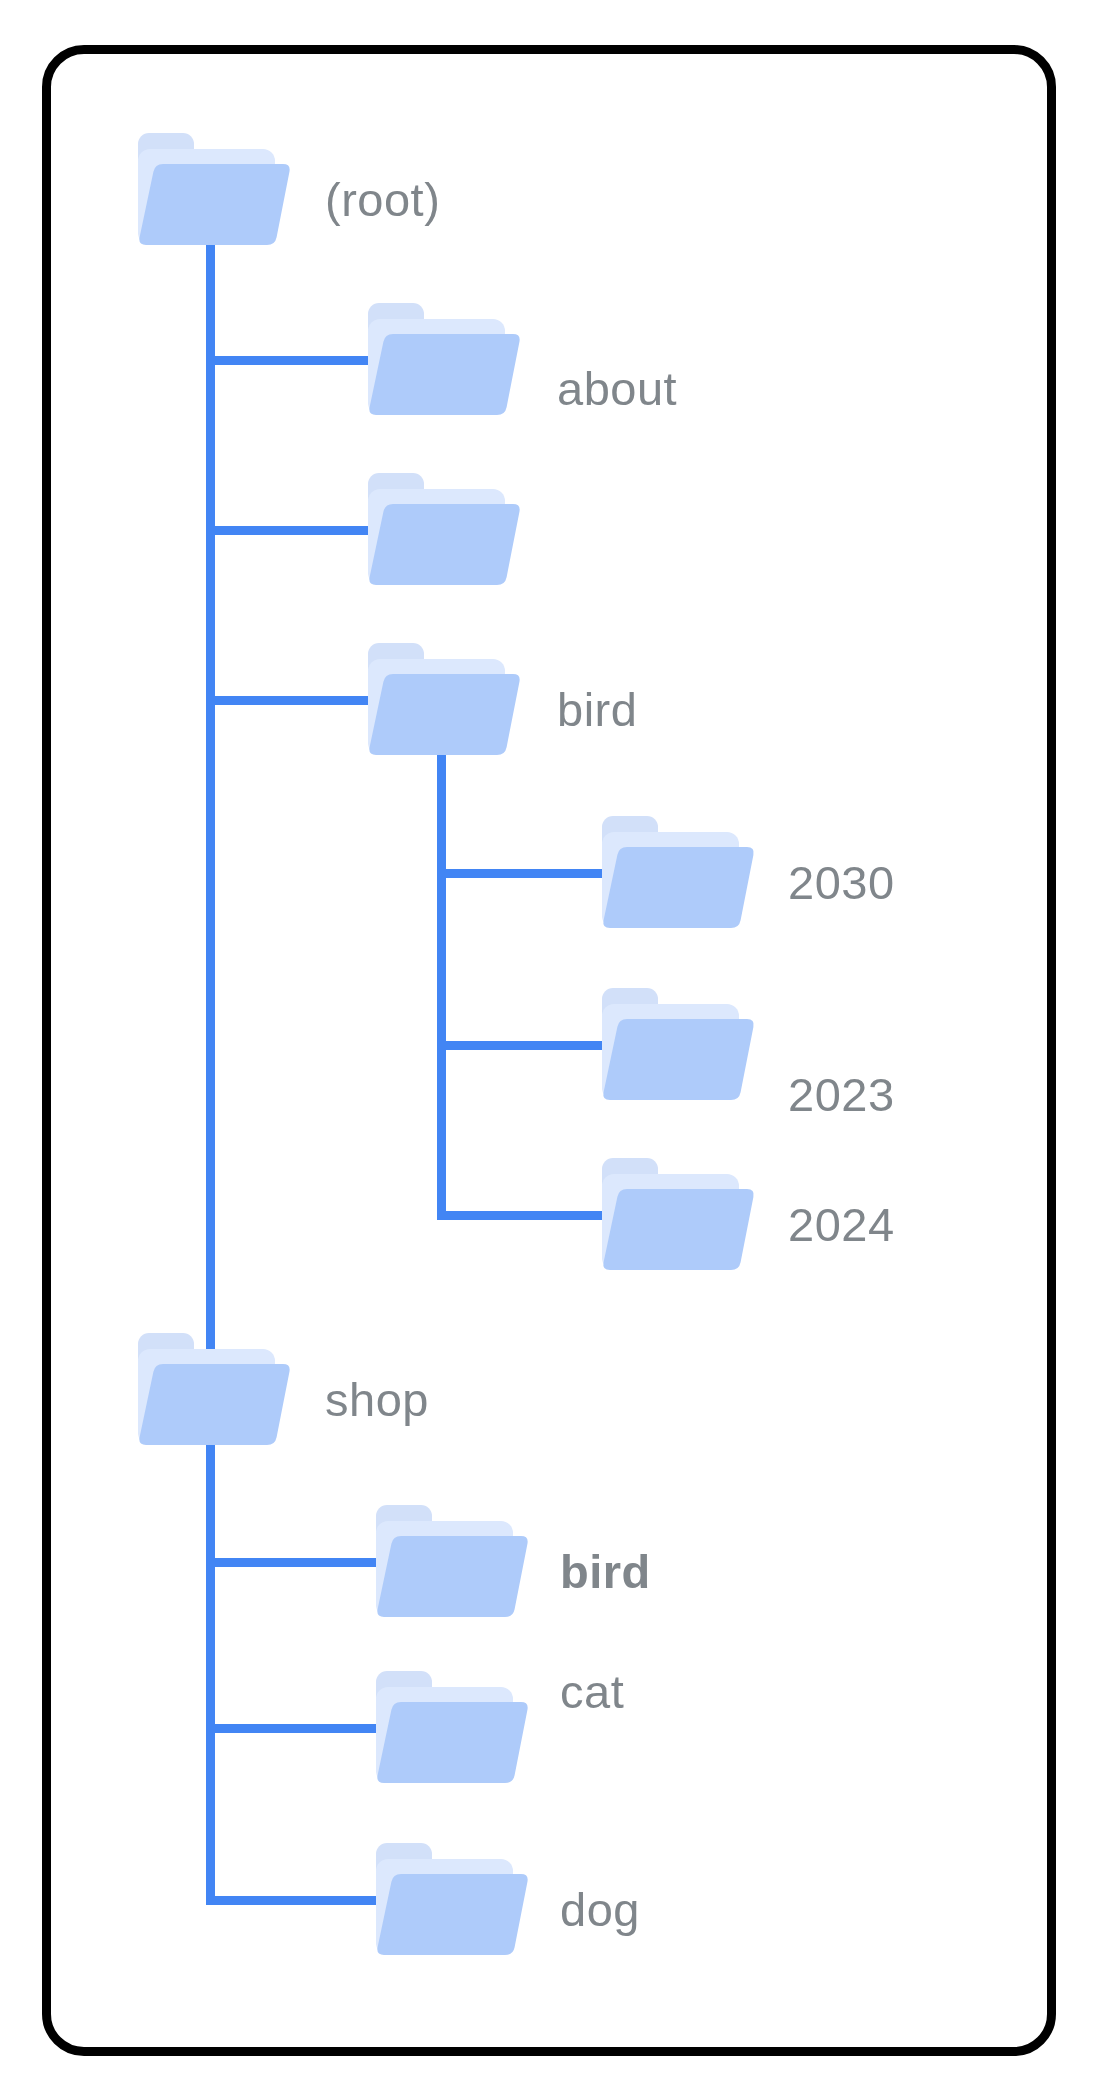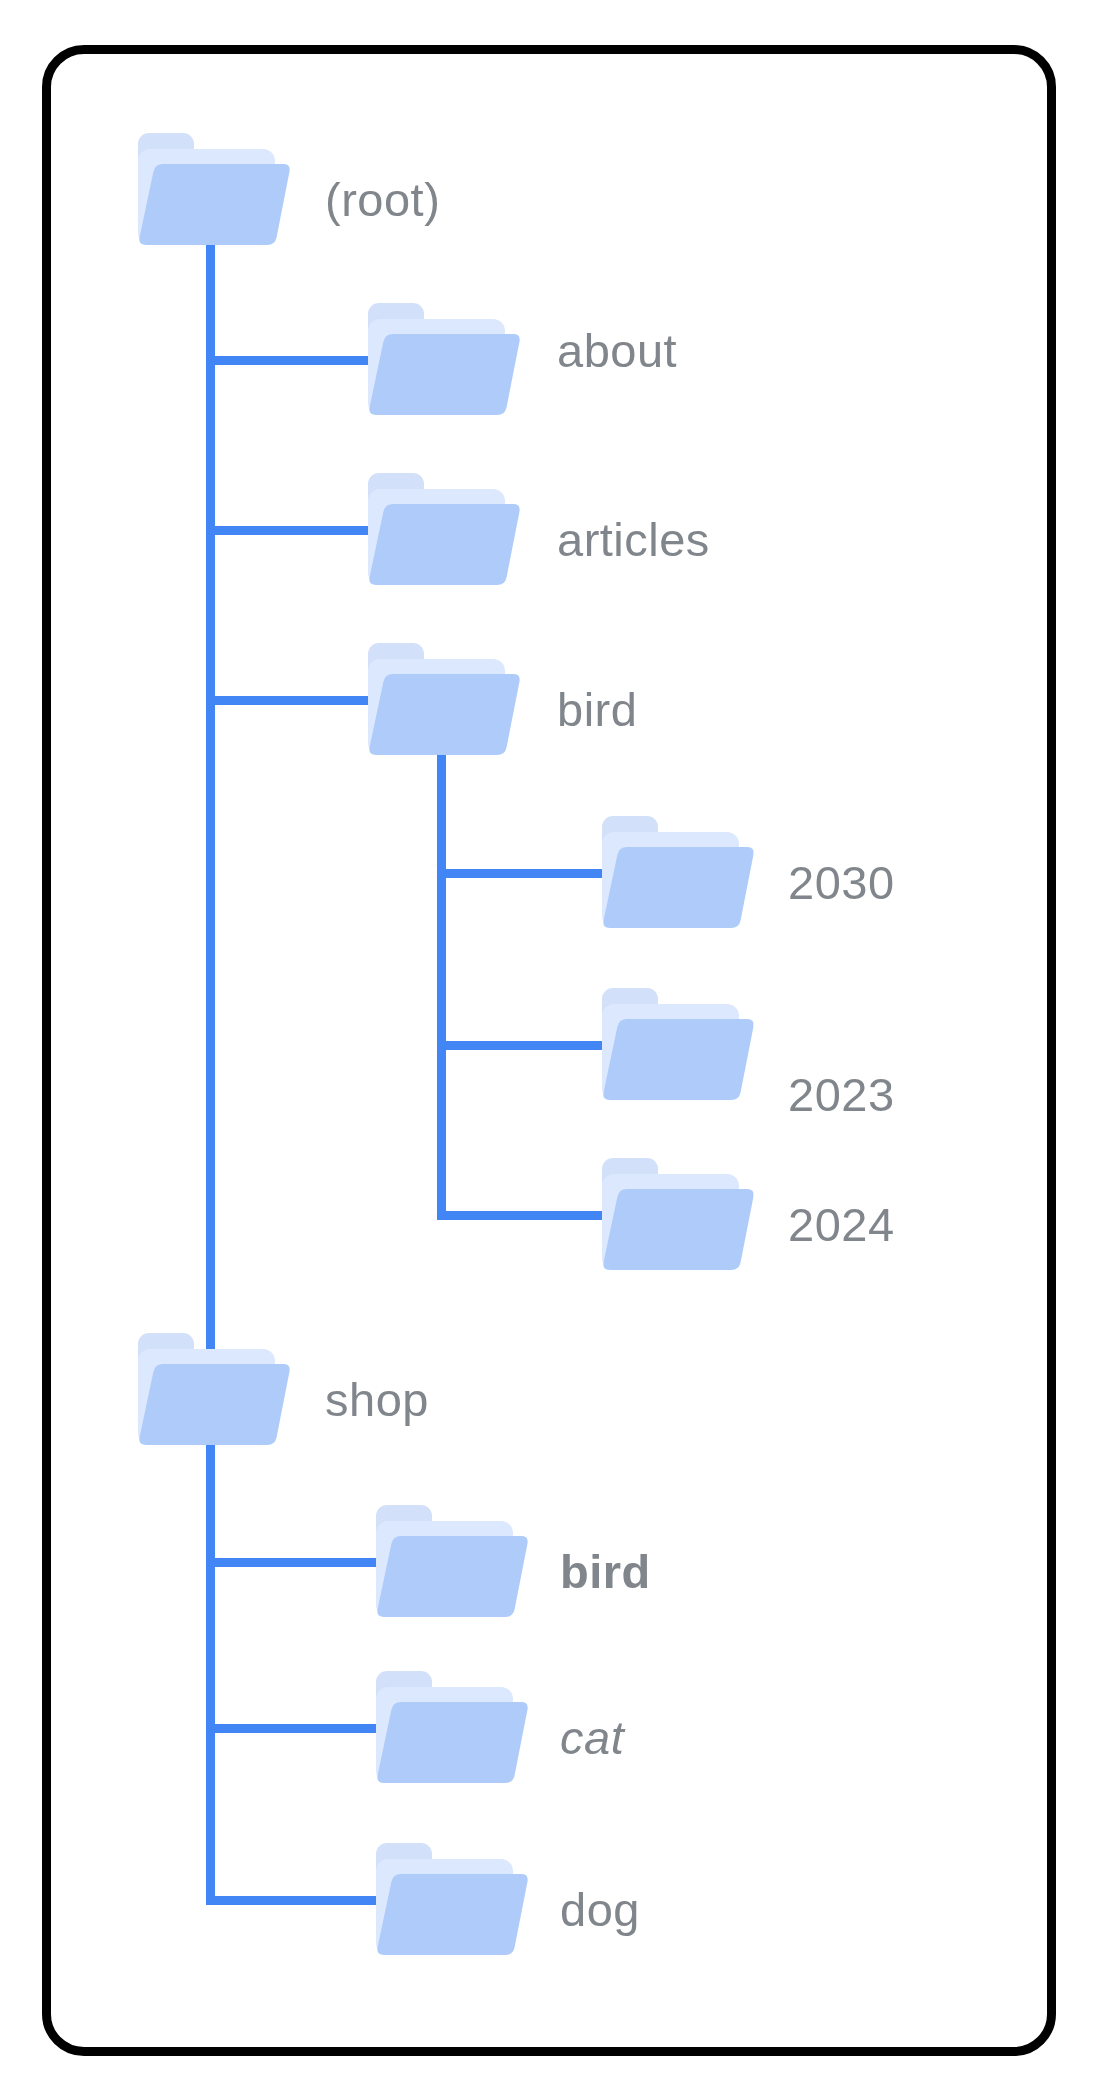--- a/index.html
+++ b/index.html
@@ -142,24 +142,23 @@
         <use href="#folder-shape"></use>
       </svg>
   </div>
   <div class="node" style="left:376px; top:1843px;">
     <svg viewBox="0 0 155 114">
         <use href="#folder-shape"></use>
       </svg>
   </div>
 
   <div class="label" style="left:325px; top:165px;">(root)</div>
-  <div class="label" style="left:557px; top:316px;">about</div>
-  <div class="label" style="left:557px; top:505px;">articles</div>
+  <div class="label" style="left:557px; top:354px;">about</div>
   <div class="label" style="left:557px; top:675px;">bird</div>
   <div class="label" style="left:788px; top:848px;">2030</div>
   <div class="label" style="left:788px; top:1060px;">2023</div>
   <div class="label" style="left:788px; top:1190px;">2024</div>
   <div class="label" style="left:325px; top:1365px;text-align:right;">shop</div>
   <div class="label" style="left:560px; top:1537px;font-weight:bold;">bird</div>
-  <div class="label" style="left:560px; top:1703px;font-style:italic;">cat</div>
+  <div class="label" style="left:560px; top:1657px;">cat</div>
   <div class="label" style="left:560px; top:1875px;">dog</div>
 
 </div>
 
 </body></html>

